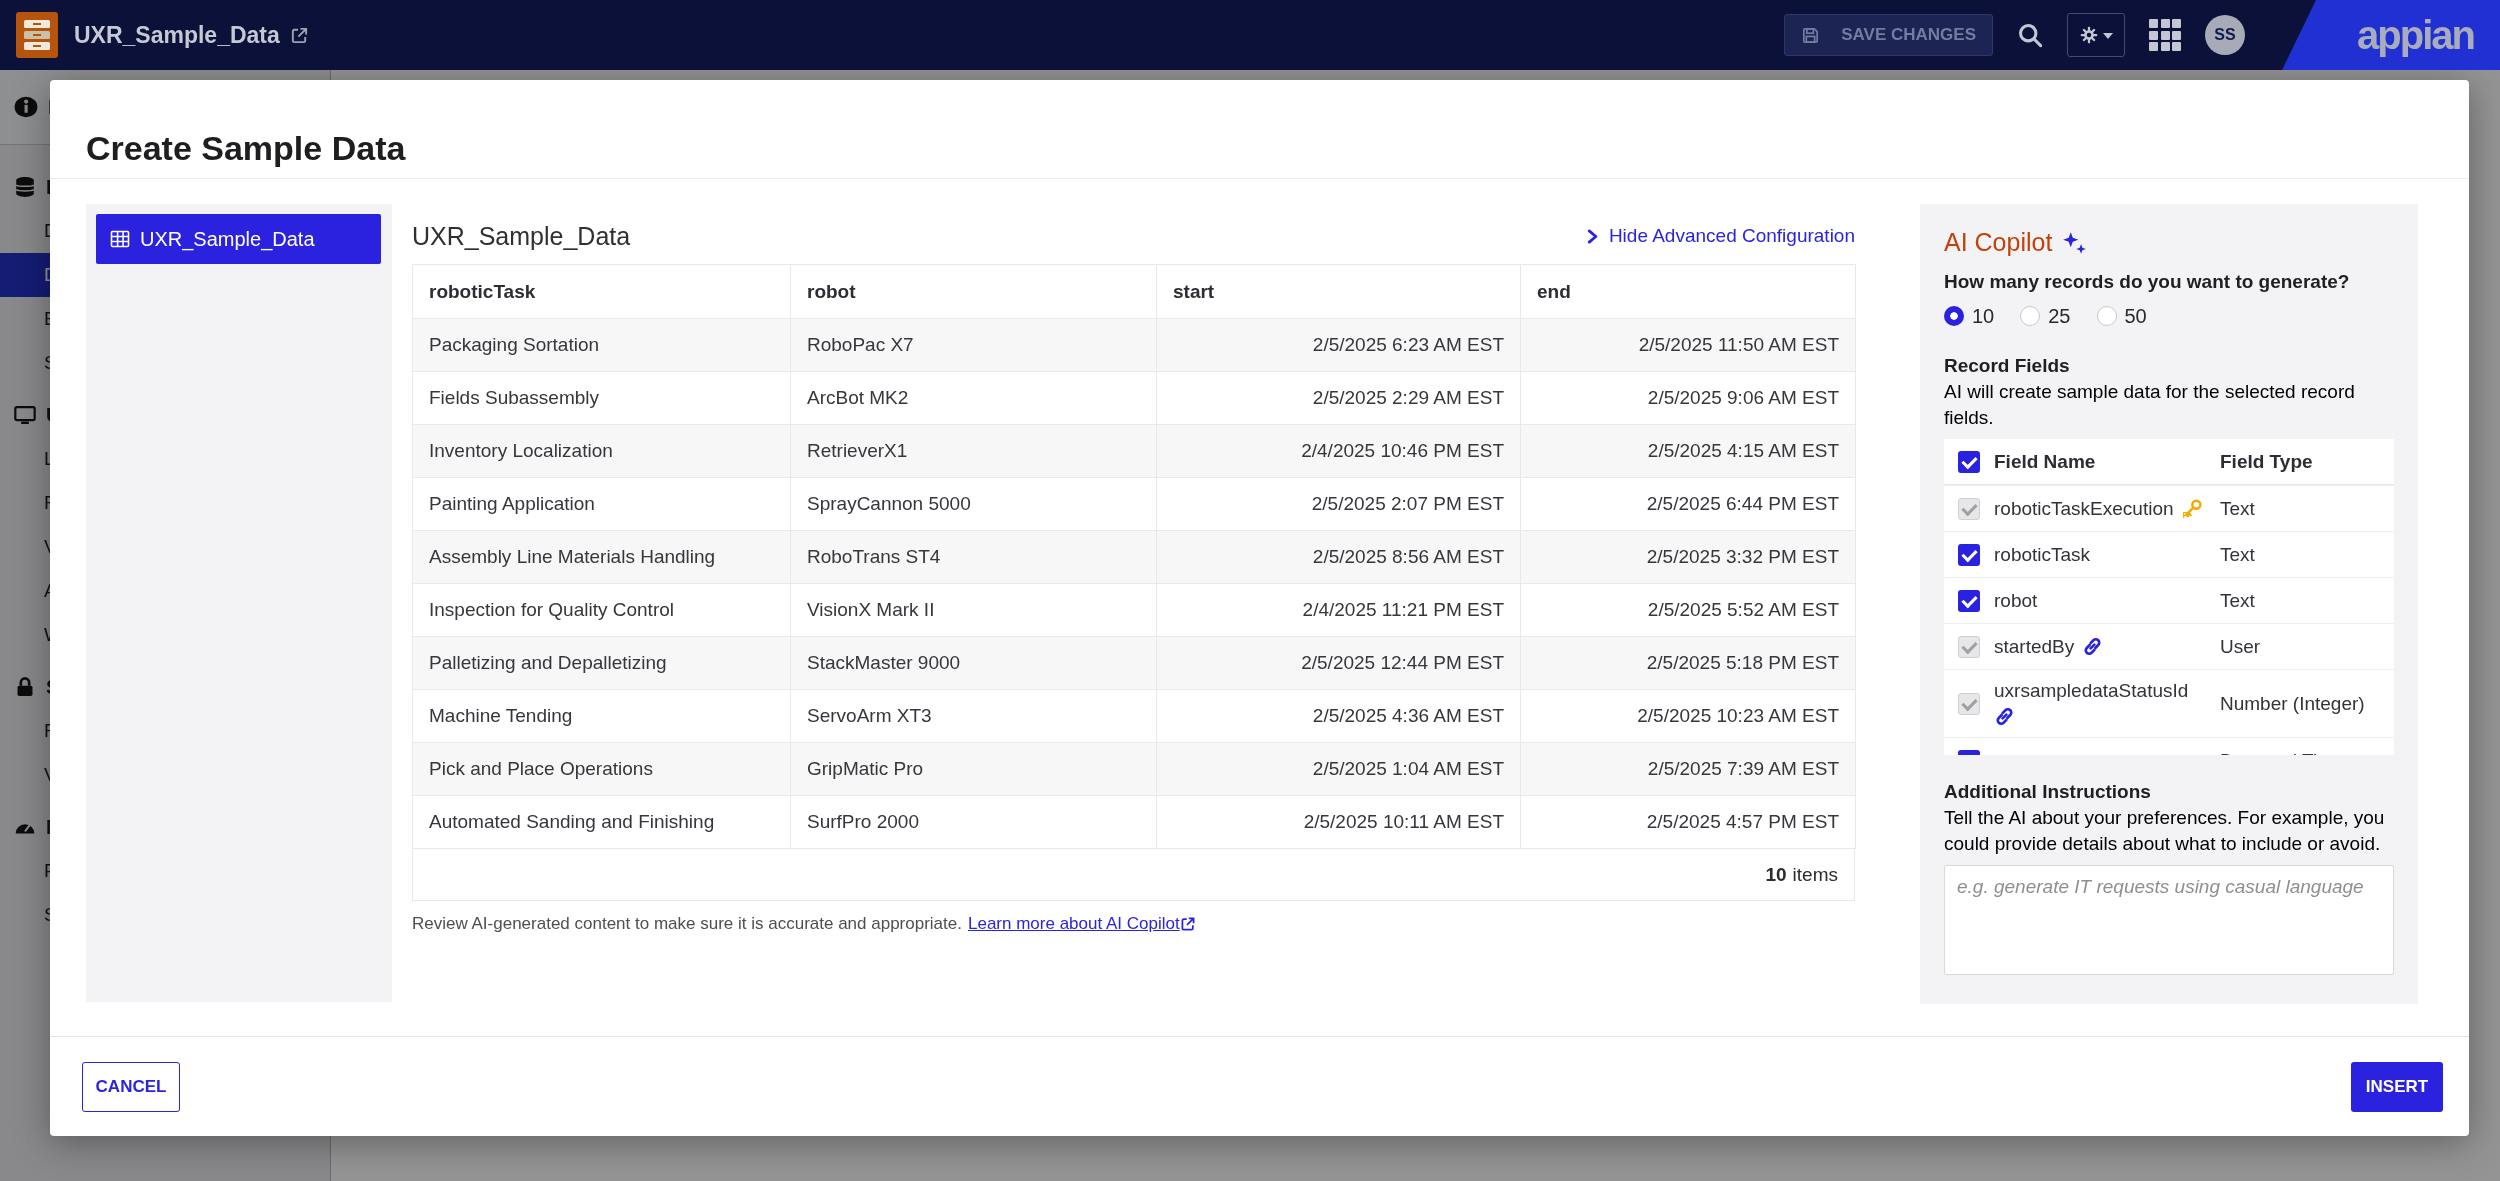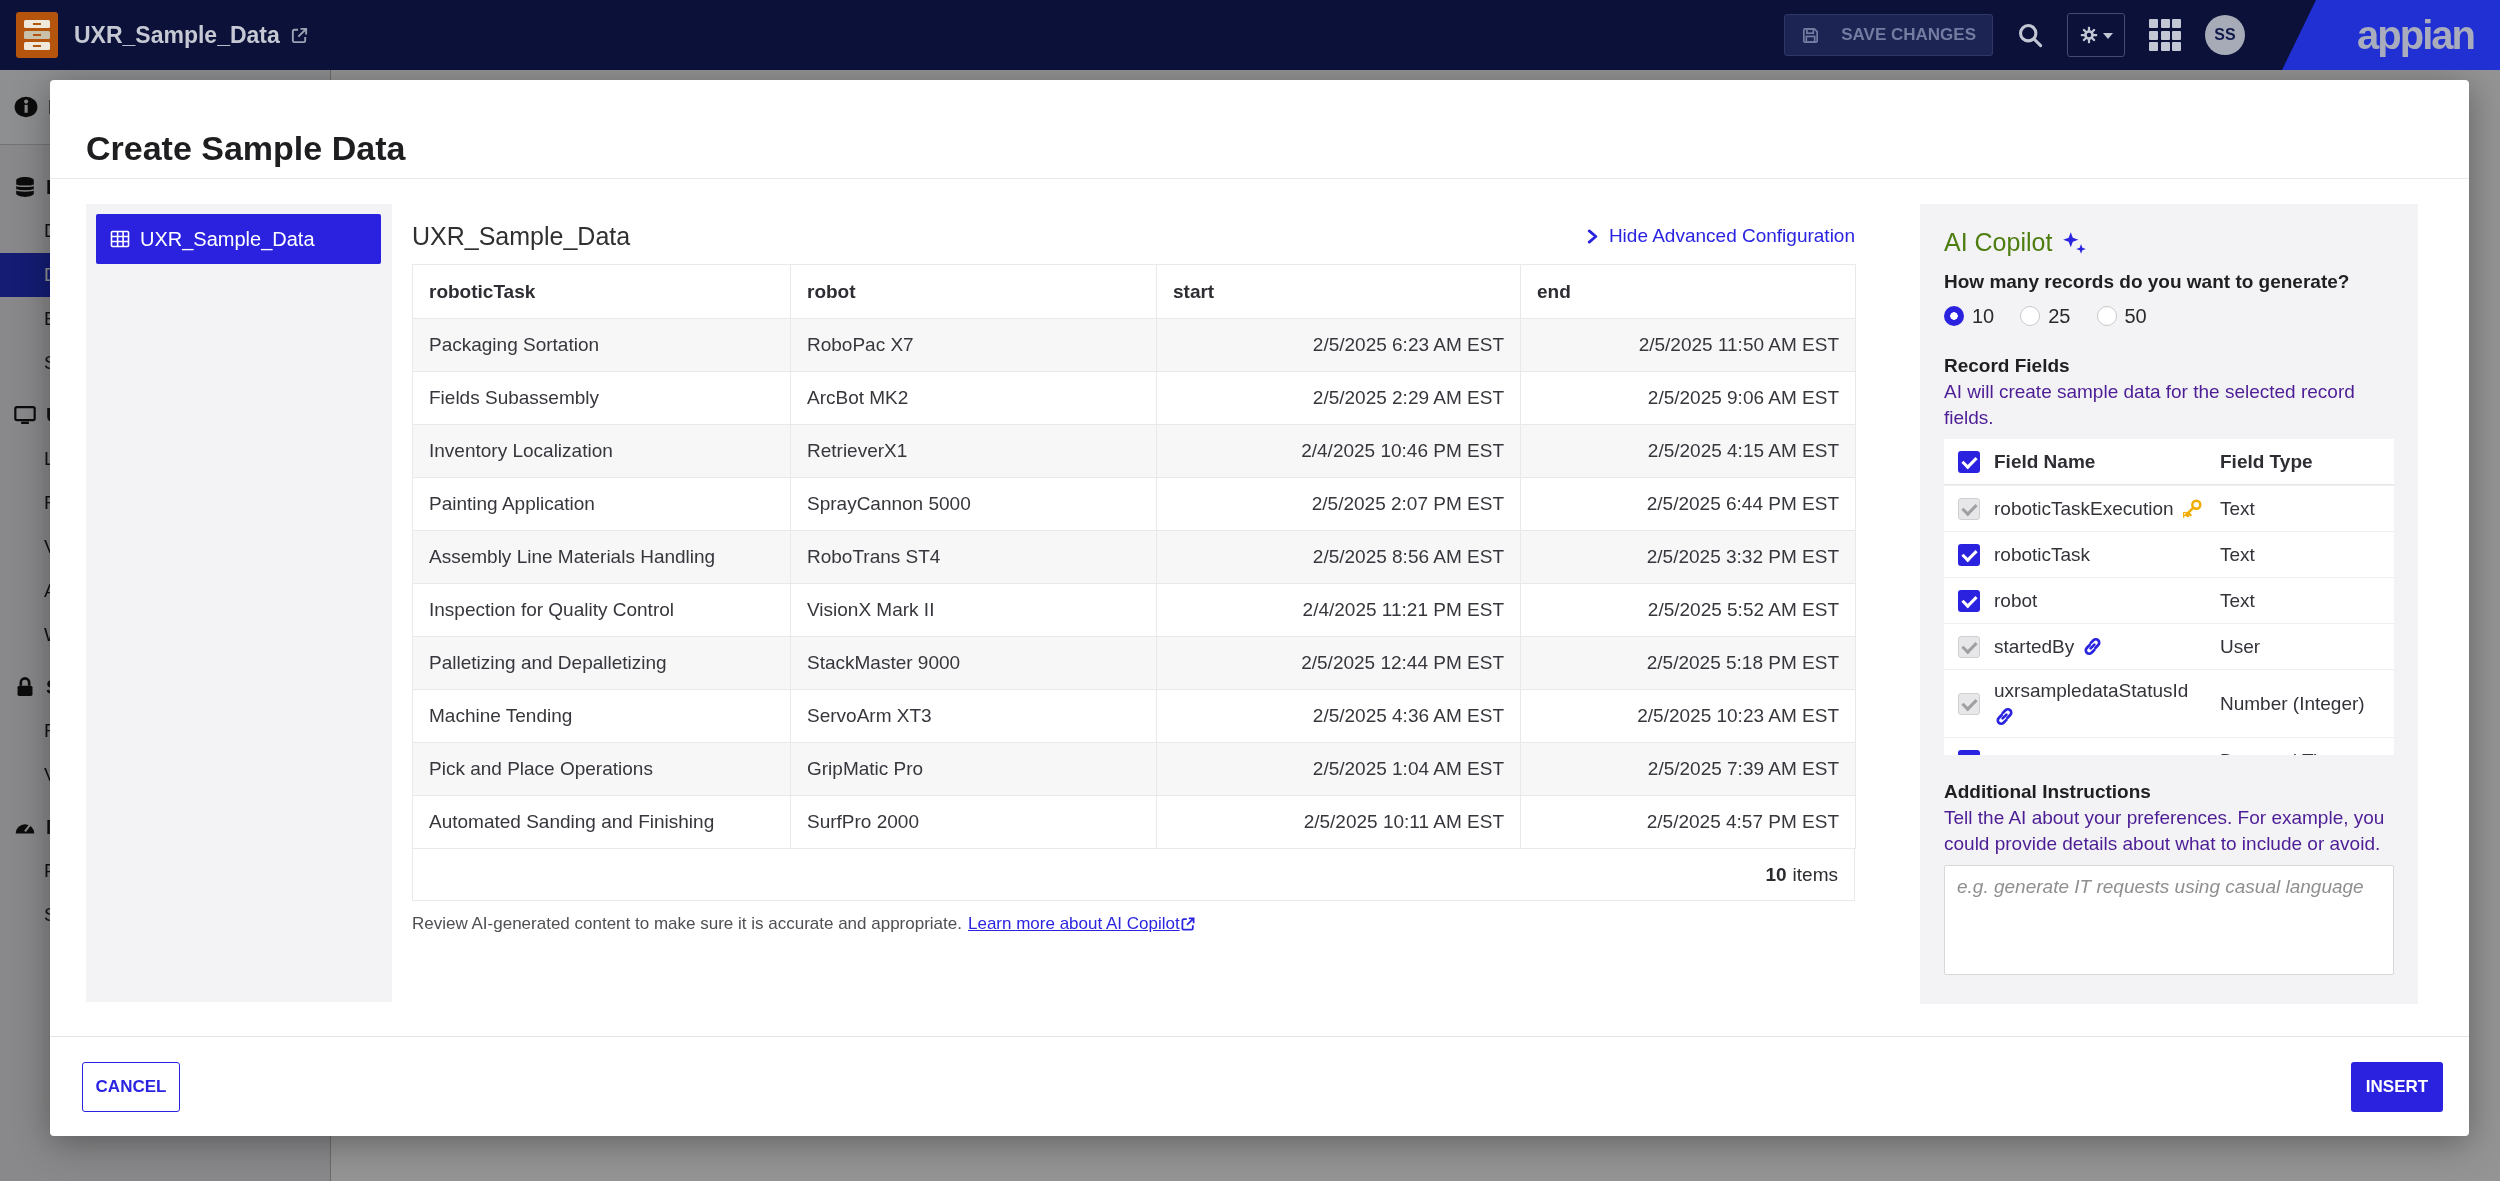--- a/index.html
+++ b/index.html
@@ -80,29 +80,29 @@
   .grid-footer{width:1443px;height:52px;border:1px solid #e9e9e9;border-top:none;box-sizing:border-box;
     display:flex;align-items:center;justify-content:flex-end;padding-right:16px;font-size:19px;color:#2b2b30;gap:6px;}
   .grid-footer b{font-weight:700;}
   .disclaimer{margin-top:13px;font-size:17px;color:#4f4f54;display:flex;align-items:center;gap:6px;}
   .disclaimer a{color:#2a24e0;text-decoration:underline;display:inline-flex;align-items:center;cursor:pointer;}
   .disclaimer a svg{width:16px;height:16px;}
 
   
   .copilot{position:absolute;left:1870px;top:124px;width:498px;height:800px;background:#f3f3f5;
     box-sizing:border-box;padding:24px;overflow:hidden;}
-  .cp-title{display:flex;align-items:center;gap:9px;font-size:25px;color:#4d7c0f;}
+  .cp-title{display:flex;align-items:center;gap:9px;font-size:25px;color:#c2410c;}
   .cp-title svg{width:26px;height:26px;}
   .cp-q{margin-top:14px;font-size:19px;font-weight:700;color:#1f1f22;}
   .radios{margin-top:10px;display:flex;gap:26px;align-items:center;height:26px;}
   .radios label{display:flex;align-items:center;gap:8px;font-size:20px;color:#2a2a2e;}
   .radio{width:20px;height:20px;border-radius:50%;background:#fff;border:1px solid #c9c9cd;box-sizing:border-box;}
   .radio.on{border:none;background:radial-gradient(circle,#fff 0 3.5px,#2b22e0 4px 100%);}
   .cp-sec{margin-top:26px;font-size:19px;font-weight:700;color:#1f1f22;}
-  .cp-desc{margin-top:2px;font-size:19px;line-height:26px;color:#4c1d95;}
+  .cp-desc{margin-top:2px;font-size:19px;line-height:26px;color:#000000;}
   .fields-card{margin-top:8px;background:#fff;height:316px;overflow:hidden;}
   .frow{display:flex;align-items:center;padding:10px 14px;border-top:1px solid #efefef;box-sizing:border-box;}
   .frow:first-child{border-top:none;border-bottom:1px solid #e6e6e6;min-height:44px;}
   .frow .cb{flex:0 0 22px;margin-right:14px;}
   .fname{width:216px;display:flex;flex-wrap:wrap;align-items:center;gap:4px 8px;font-size:19px;color:#33333a;}
   .fname.hdr,.ftype.hdr{font-weight:700;color:#2d2d33;}
   .ftype{flex:1;margin-left:10px;font-size:19px;color:#33333a;line-height:25px;}
   .fico{display:inline-flex;}
   .fico svg{width:21px;height:21px;}
   .cb{width:22px;height:22px;border-radius:3px;position:relative;background:#2b22e0;box-sizing:border-box;}

